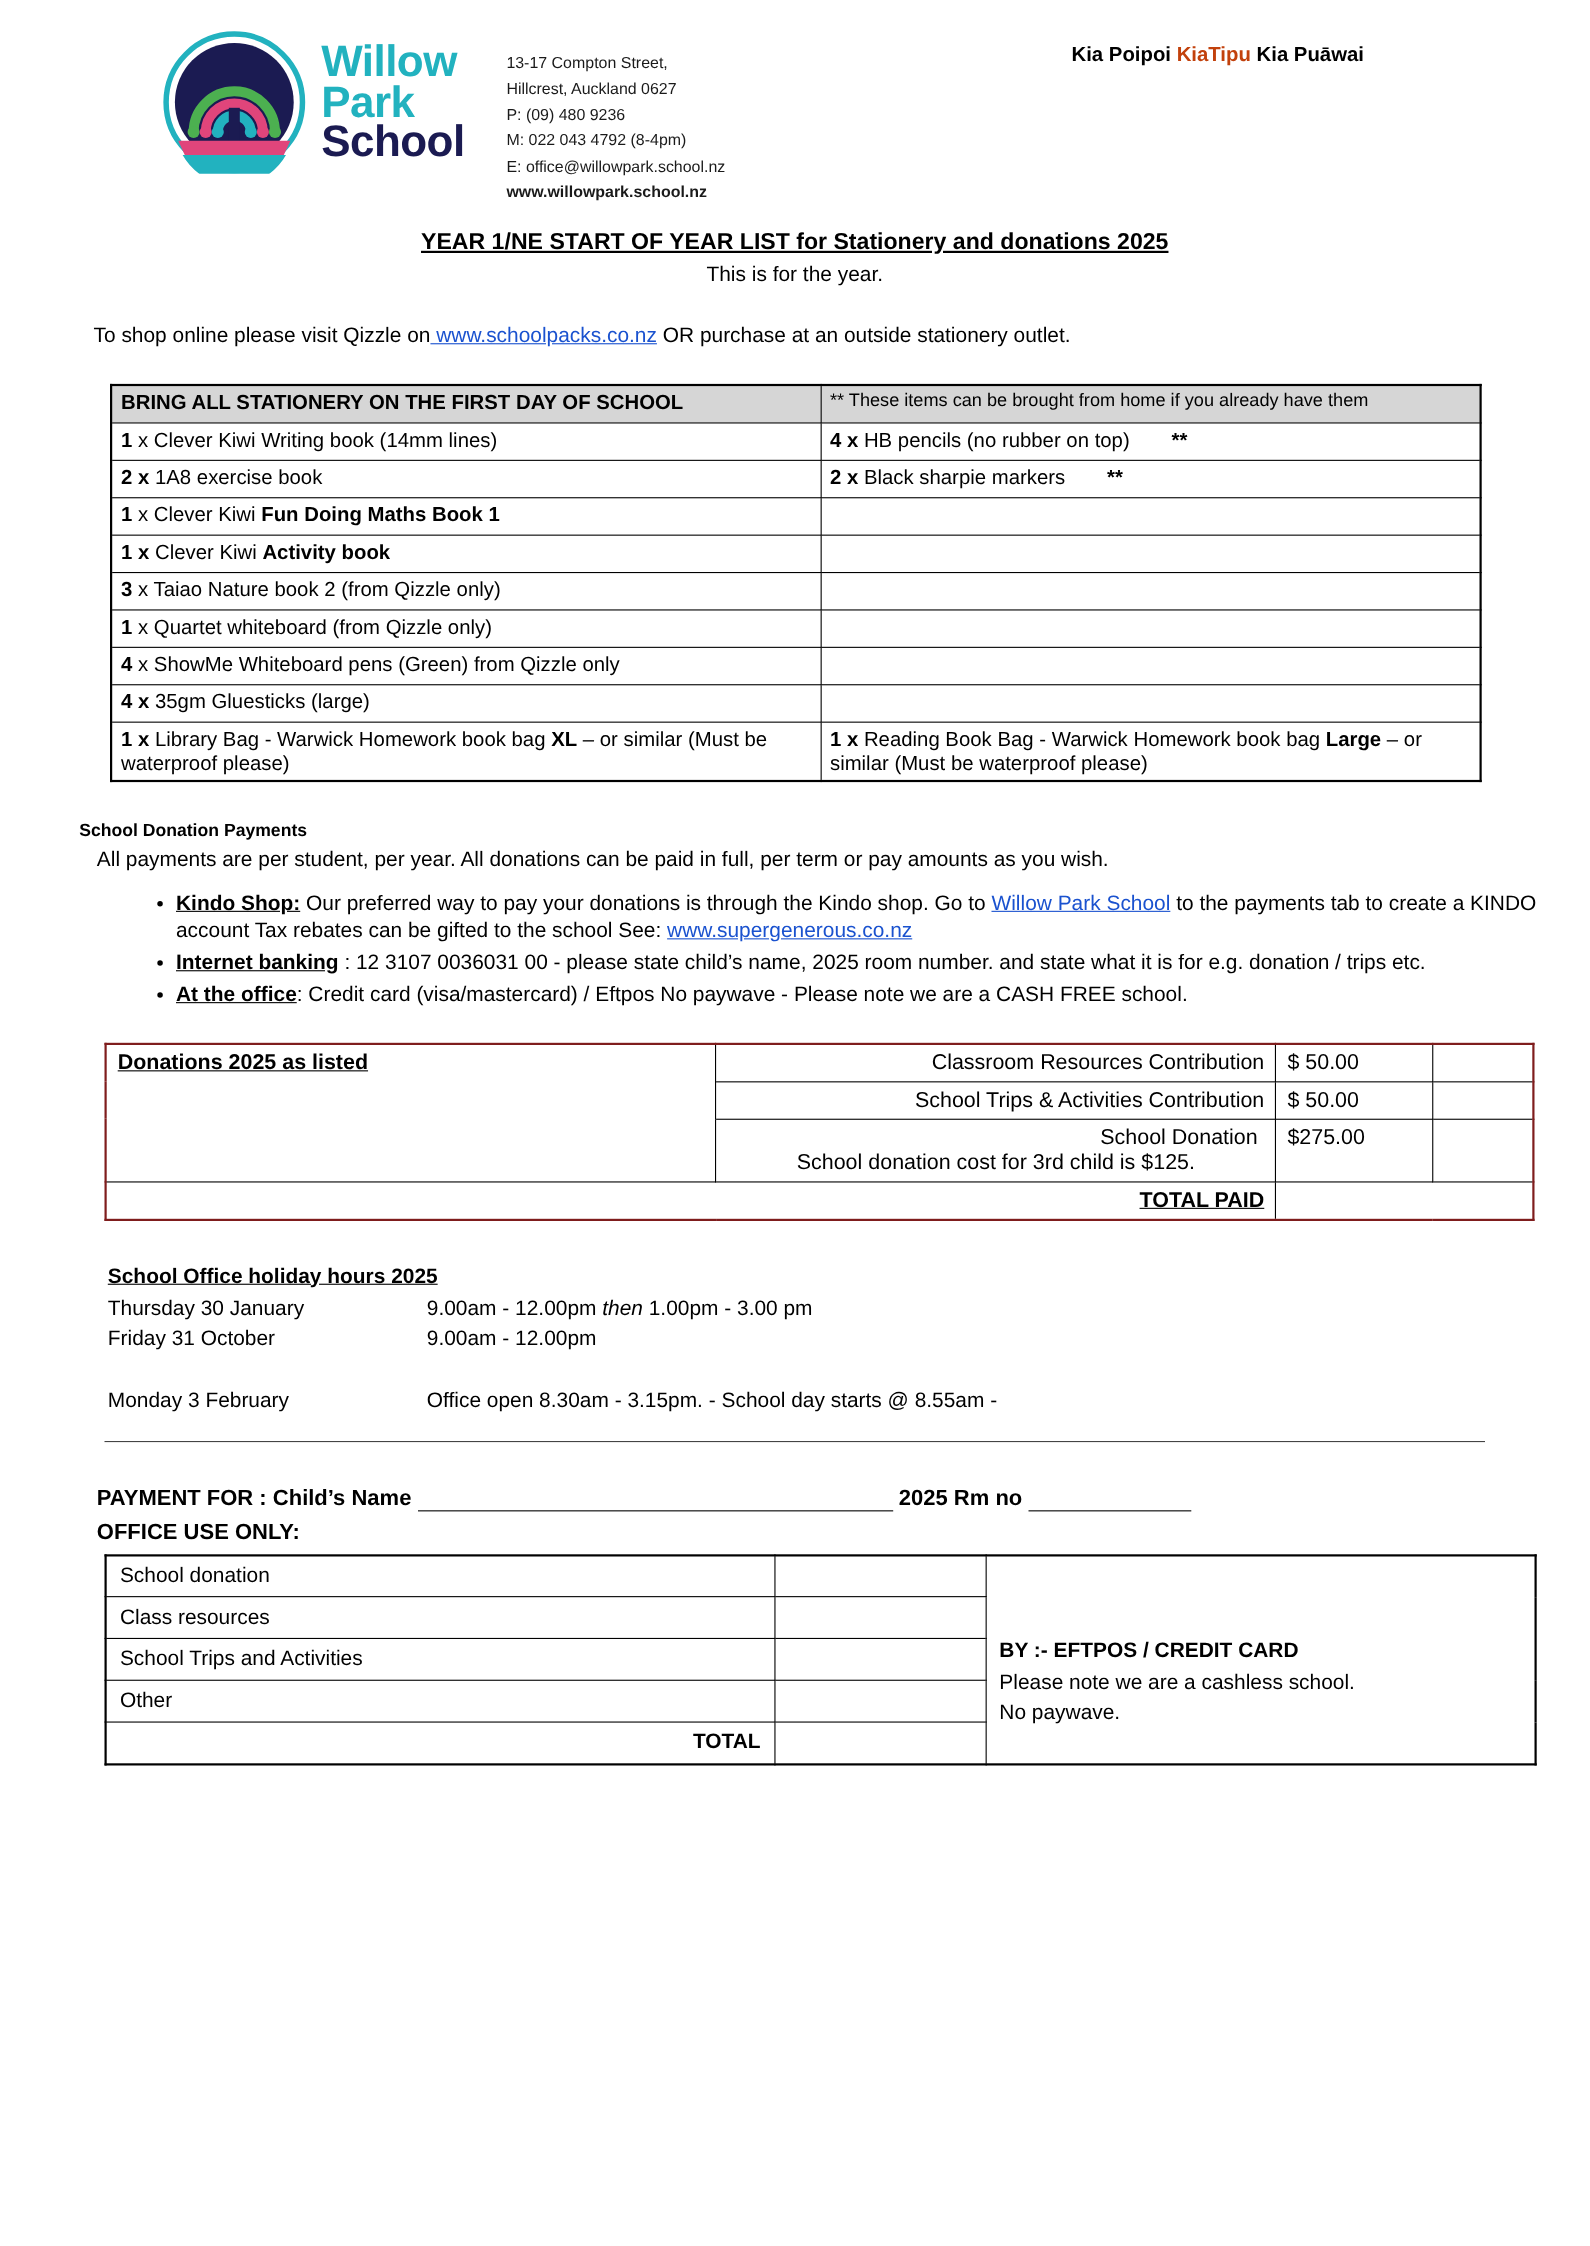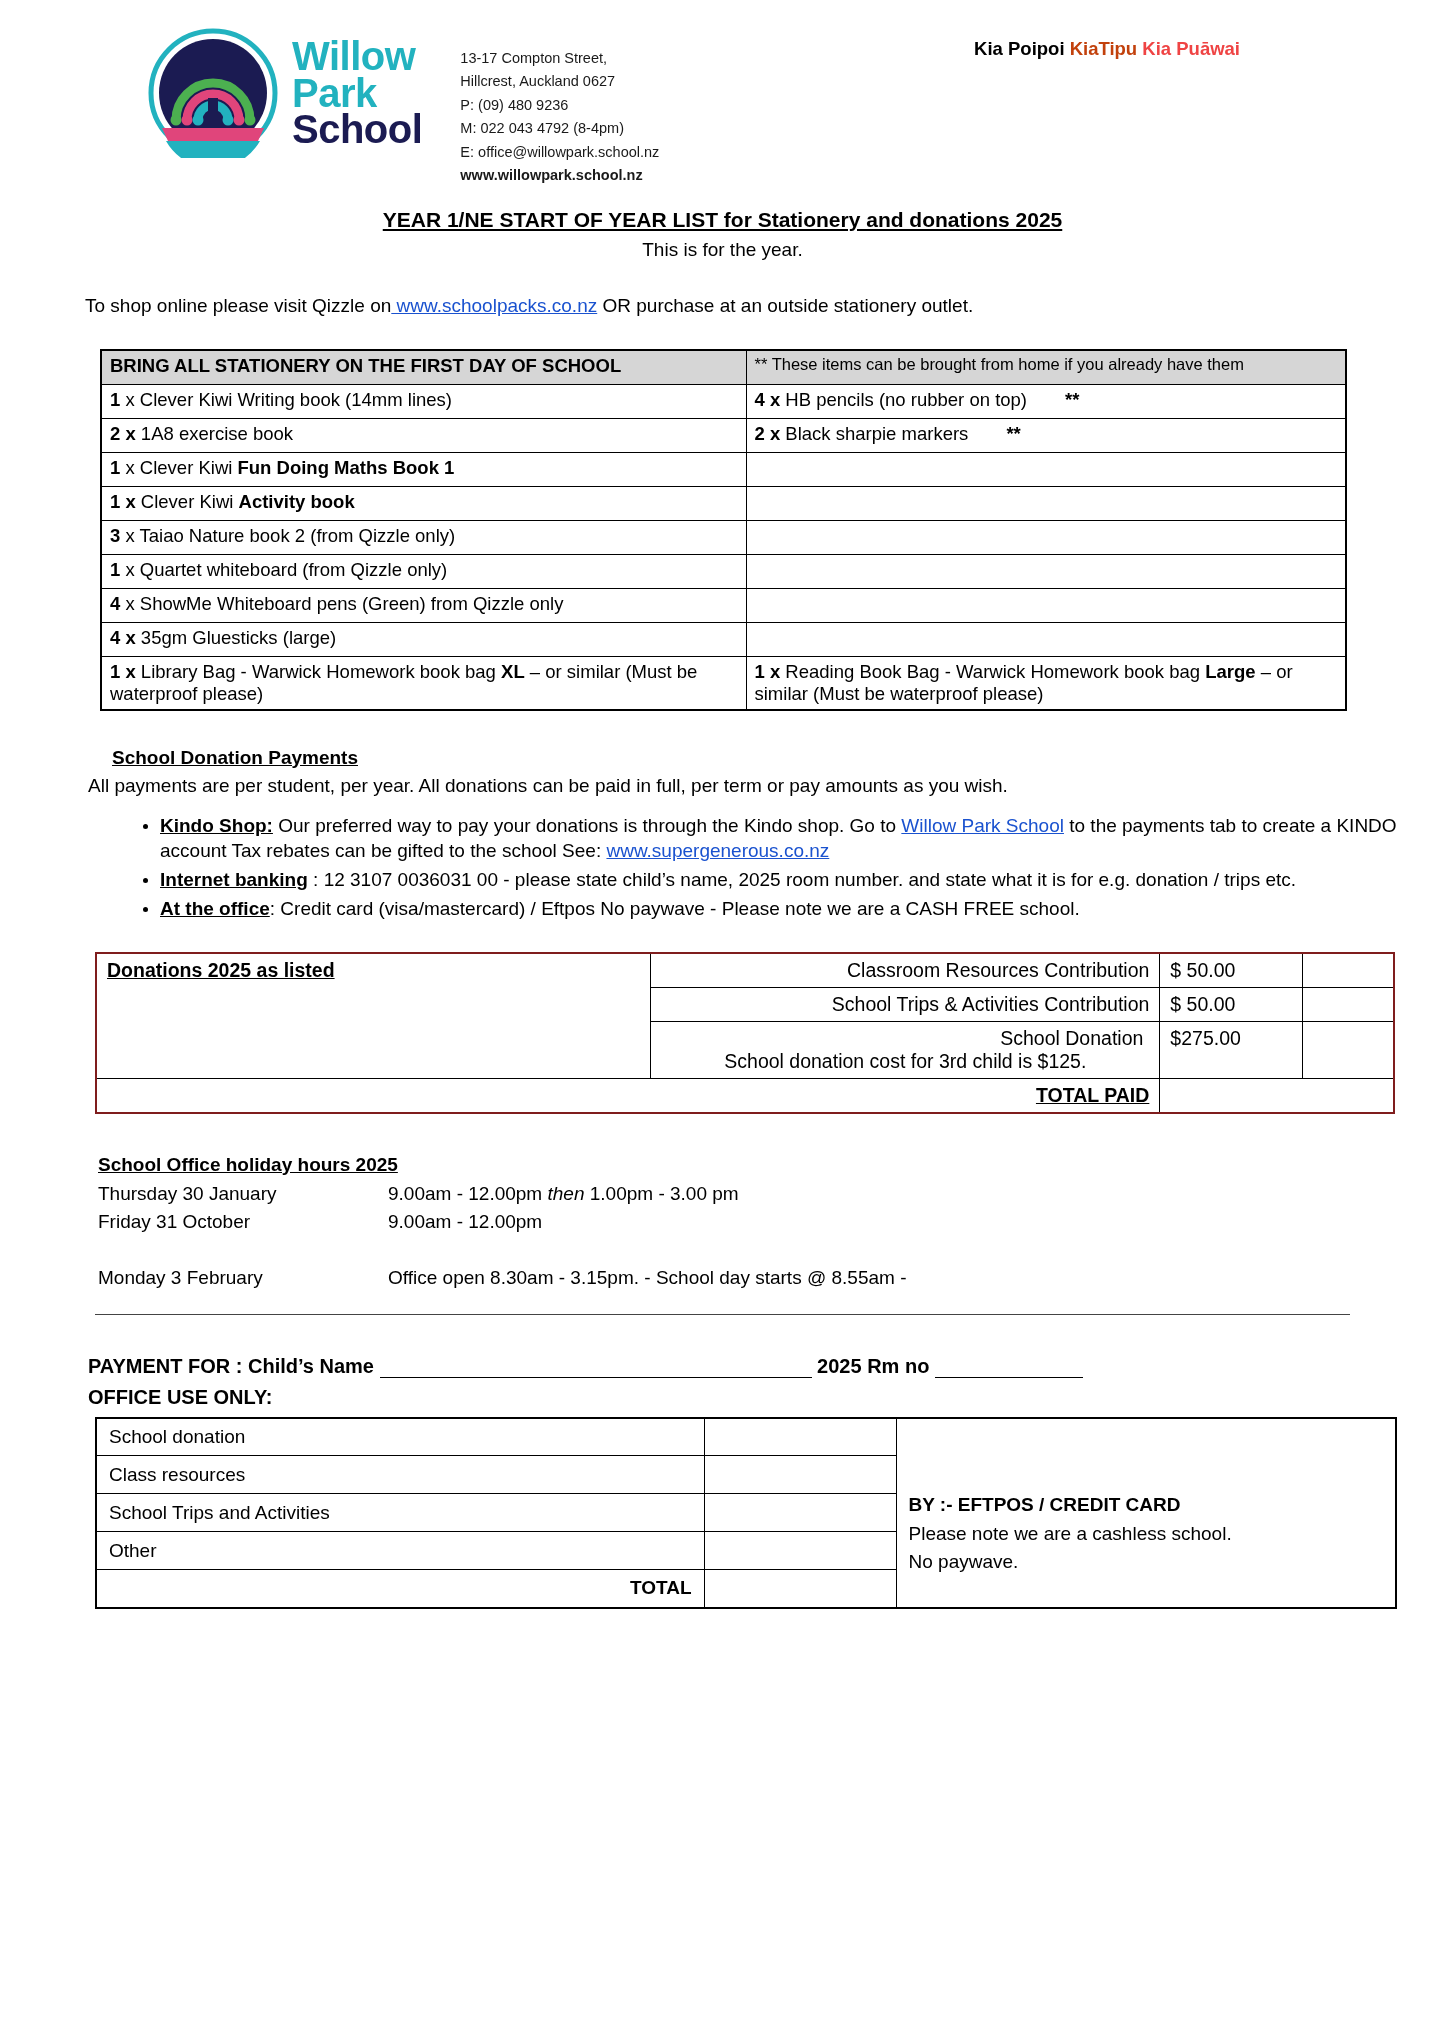--- a/index.html
+++ b/index.html
@@ -20,42 +20,42 @@
   .logo-words { margin-left:14px; line-height:0.92; }
   .logo-words .w1, .logo-words .w2 { color:#22b2bf; font-weight:bold; font-size:40px; letter-spacing:-0.5px; }
   .logo-words .w3 { color:#1b1b52; font-weight:bold; font-size:40px; letter-spacing:-0.5px; }
 
   .addr { margin-left:38px; margin-top:19px; font-size:14.5px; line-height:1.62; color:#1a1a1a; }
   .addr .bold { font-weight:bold; }
 
   .motto { position:absolute; right:205px; top:38px; font-size:18.5px; font-weight:bold; white-space:nowrap; }
   .motto .pink { color:#000000; }
   .motto .teal { color:#c2410c; }
-  .motto .green { color:#ef4444; }
+  .motto .green { color:#000000; }
 
   
   .doc-title { text-align:center; font-weight:bold; font-size:21px; text-decoration:underline; margin-top:28px; }
   .doc-sub { text-align:center; font-size:19px; margin-top:7px; }
 
   .intro { margin:34px 0 0 85px; font-size:19px; }
   a.link { color:#1a52cf; text-decoration:underline; }
 
   
   table { border-collapse:collapse; }
   .stat-table { margin:32px 0 0 100px; width:1245px; border:2px solid #000; table-layout:fixed; }
   .stat-table td { border:1.5px solid #000; padding:4px 8px; font-size:18.5px; vertical-align:top; height:34px; }
   .stat-table .hdr { background:#d6d6d6; font-weight:bold; font-size:18.5px; }
   .stat-table .hdr.small { font-weight:normal; font-size:16.5px; }
   .col-l { width:645px; }
   .col-r { width:600px; }
   b { font-weight:bold; }
   .sp { display:inline-block; width:38px; }
 
   
-  .sec-head { margin:36px 0 0 112px; font-weight:bold; font-size:19px; text-decoration:underline; }
+  .sec-head { margin:36px 0 0 72px; font-weight:bold; font-size:16px; }
   .sec-para { margin:6px 0 0 88px; font-size:19px; }
   ul.bullets { margin:16px 0 0 128px; padding-left:32px; font-size:19px; }
   ul.bullets li { margin-bottom:4px; line-height:1.33; }
   ul.bullets li::marker { font-size:17px; }
   .u { text-decoration:underline; font-weight:bold; }
 
   
   .don-table { margin:30px 0 0 95px; width:1300px; border:2px solid #7f1d1d; table-layout:fixed;padding-left:27px; }
   .don-table td { border:1.5px solid #000; font-size:19.5px; padding:5px 10px; vertical-align:top; }
   .don-left { width:545px; }

